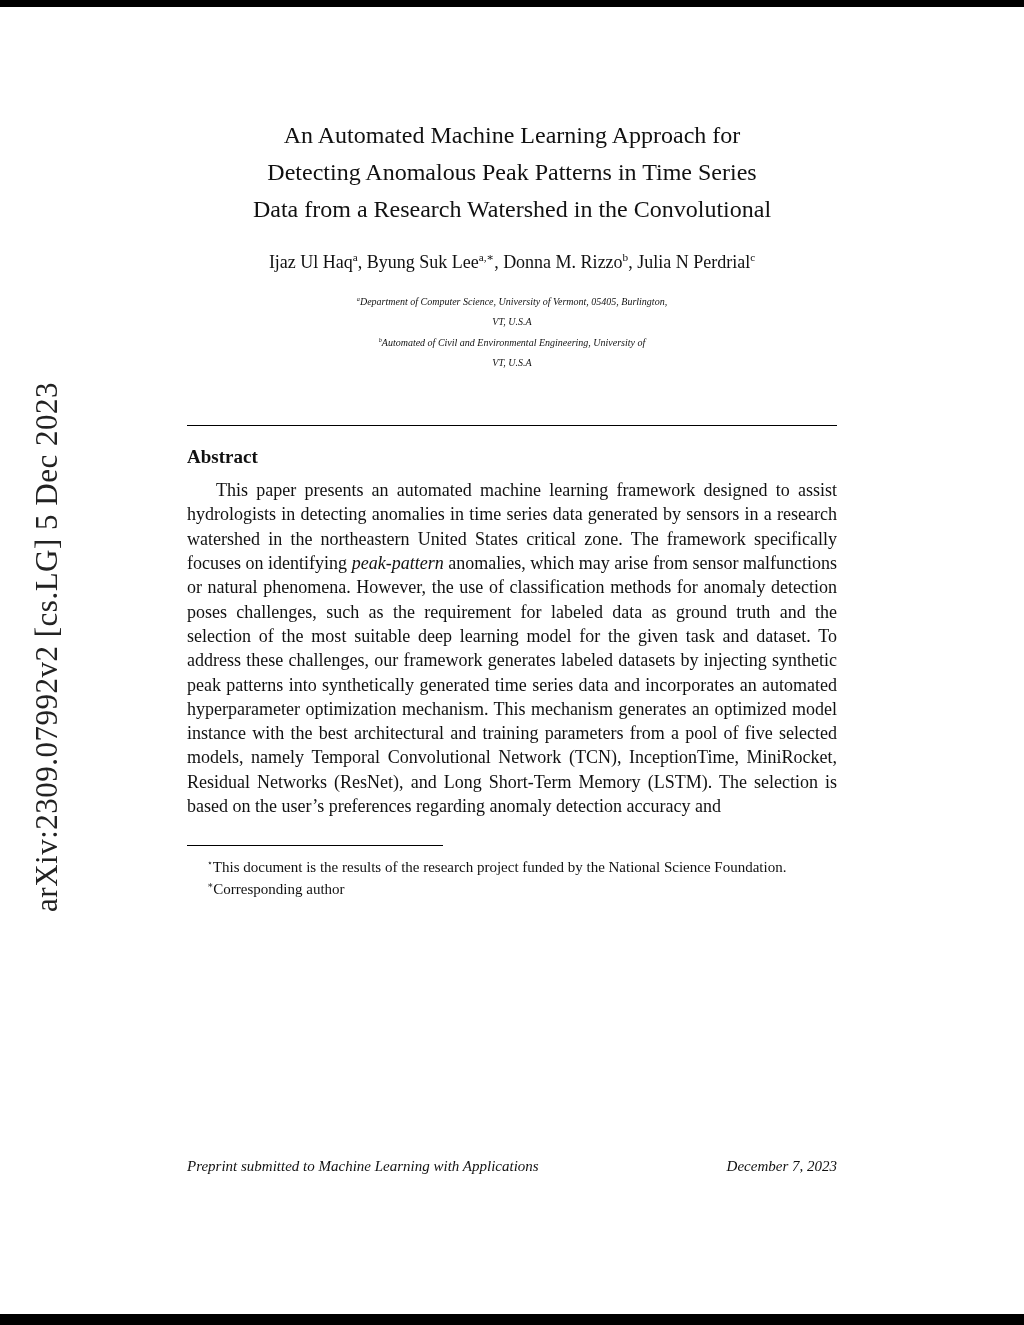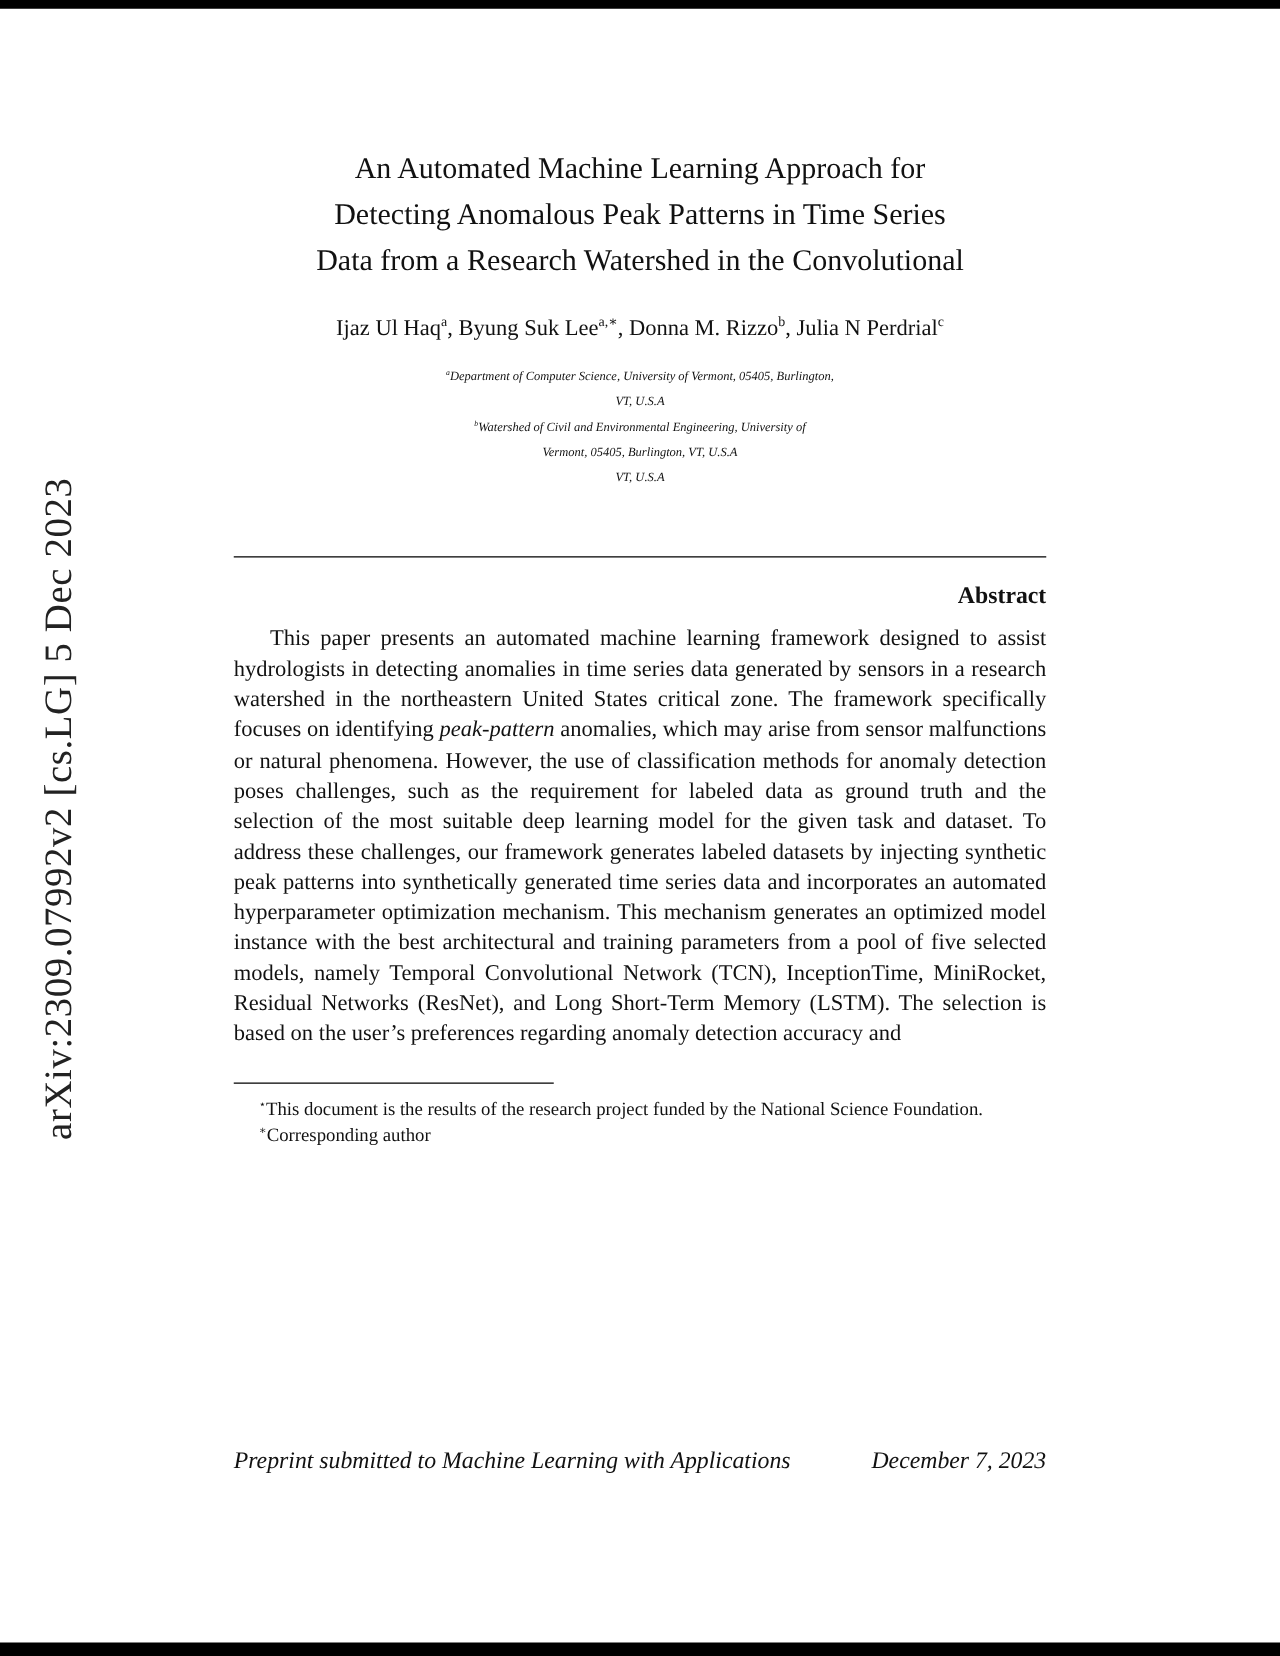--- a/index.html
+++ b/index.html
@@ -67,21 +67,20 @@
   .rule {
     margin-top: 52px;
     border-top: 1.5px solid #000000;
     height: 0;
   }
 
   .abstract-heading {
     margin-top: 20px;
     font-weight: bold;
     font-size: 19px;
-    text-align: right;
   }
 
   .abstract-para {
     margin-top: 10px;
     font-size: 18px;
     line-height: 24.3px;
     text-align: justify;
     text-indent: 29px;
   }
   .abstract-para em { font-style: italic; }
@@ -102,21 +101,21 @@
   .footnote-second { margin-top: 1px; text-indent: 20px; }
 
   .footer {
     position: absolute;
     left: 0;
     top: 1158px;
     width: 100%;
     display: flex;
     justify-content: space-between;
     font-style: italic;
-    font-size: 19px;
+    font-size: 15px;
   }
 </style>
 </head>
 <body>
 
 <div class="page">
 
   <div class="bar bar-top"></div>
 
   <div class="arxiv-banner">arXiv:2309.07992v2  [cs.LG]  5 Dec 2023</div>
@@ -130,22 +129,21 @@
       </h1>
 
     <div class="authors"><span>Ijaz Ul Haq</span><sup>a</sup><span>, </span><span>Byung Suk Lee</span><sup>a,∗</sup><span>, </span><span>Donna M. Rizzo</span><sup>b</sup><span>, </span><span>Julia N Perdrial</span><sup>c</sup></div>
 
     <div class="affils">
       <div class="affil">
           <span class="affil-line"><sup>a</sup><span>Department of Computer Science, University of Vermont, 05405, Burlington,</span></span>
           <span class="affil-line">VT, U.S.A</span>
         </div>
       <div class="affil">
-          <span class="affil-line"><sup>b</sup><span>Watershed of Civil and Environmental Engineering, University of</span></span>
-          <span class="affil-line">Vermont, 05405, Burlington, VT, U.S.A</span>
+          <span class="affil-line"><sup>b</sup><span>Automated of Civil and Environmental Engineering, University of</span></span>
         </div>
       <div class="affil">
           <span class="affil-line">VT, U.S.A</span>
         </div>
     </div>
 
     <div class="rule"></div>
 
     <div class="abstract-heading">Abstract</div>
 

